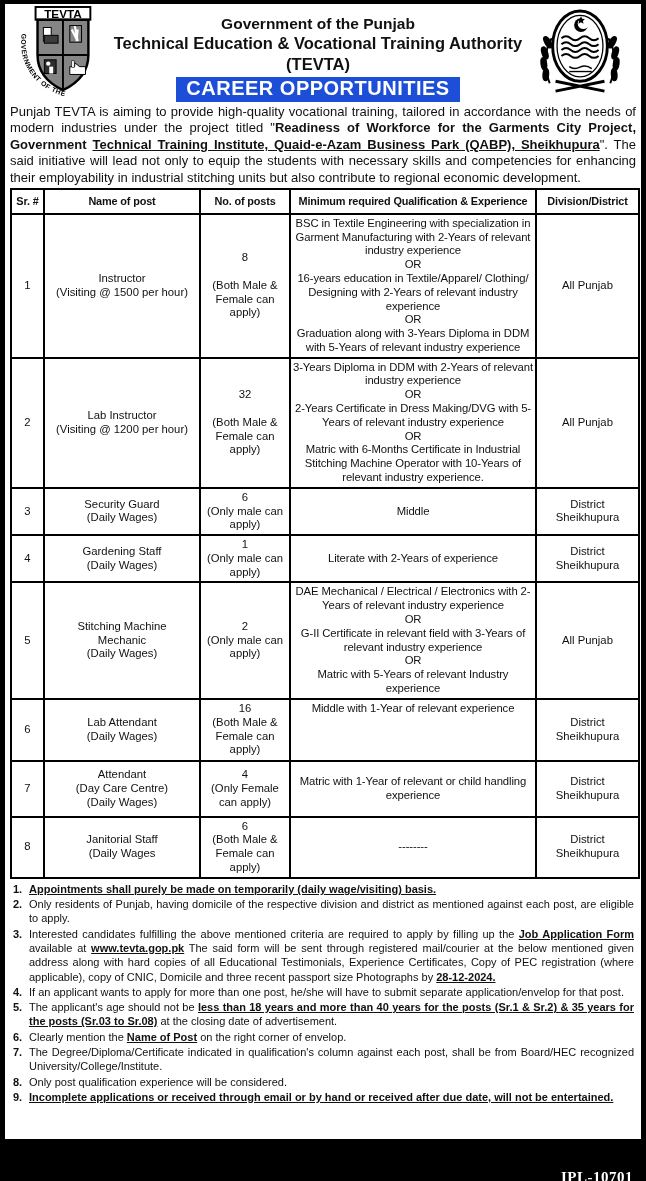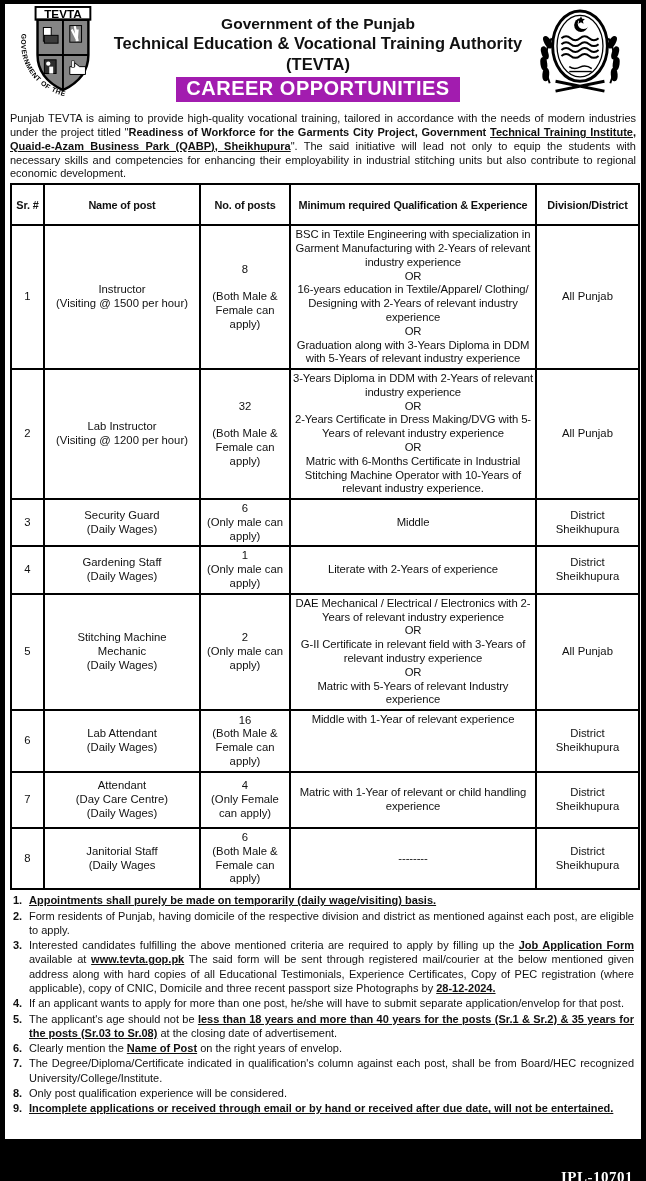--- a/index.html
+++ b/index.html
@@ -22,41 +22,41 @@
 
   
   .hdr { display: flex; align-items: center; height: 90px; }
   .hdr-left  { width: 102px; flex: none; display: flex; justify-content: center; }
   .hdr-right { width: 112px; flex: none; display: flex; justify-content: center; }
   .hdr-center { flex: 1; text-align: center; padding-top: 14px; }
   .gov-line   { font-size: 15.5px; font-weight: bold; line-height: 1.25; }
   .auth-line  { font-size: 16.5px; font-weight: bold; line-height: 1.25; }
   .career-banner {
     display: inline-block; margin-top: 3px;
-    background: #a21caf; color: #fff;
+    background: #1d4ed8; color: #fff;
     font-size: 20px; font-weight: bold; letter-spacing: 0.5px;
     padding: 0px 10px 2px 10px;
   }
 
   
-  .intro { font-size: 11px; line-height: 1.26; text-align: justify; margin-top: 16px; }
+  .intro { font-size: 13px; line-height: 1.26; text-align: justify; margin-top: 8px; }
   .intro p { margin-bottom: 1px; }
   .b  { font-weight: bold; }
   .bu { font-weight: bold; text-decoration: underline; }
 
   
   table.posts {
     border-collapse: collapse; table-layout: fixed;
     width: 628px; margin: 2px 0 3px 0;
   }
   table.posts th, table.posts td { border: 2px solid #000; }
   table.posts th {
     font-size: 10.9px; font-weight: bold; letter-spacing: -0.15px;
     white-space: nowrap; overflow: hidden; text-align: center;
-    height: 41px; padding: 2px 1px;
+    height: 25px; padding: 2px 1px;
   }
   table.posts td {
     font-size: 11.3px; line-height: 1.22;
     padding: 2px 0; vertical-align: middle;
     text-align: center; white-space: pre-line;
   }
   td.qual {
     text-align: left; font-size: 10.6px; line-height: 1.18;
     letter-spacing: -0.1px; padding: 2px 4px;
   }
@@ -263,37 +263,37 @@
     </table>
 
     <div>
 
       <div class="term">
         <span class="num">1.</span>
         <span class="txt"><span class="bu">Appointments shall purely be made on temporarily (daily wage/visiting) basis.</span></span>
       </div>
       <div class="term">
         <span class="num">2.</span>
-        <span class="txt">Form residents of Punjab, having domicile of the respective division and district as mentioned against each post, are eligible to apply.</span>
+        <span class="txt">Only residents of Punjab, having domicile of the respective division and district as mentioned against each post, are eligible to apply.</span>
       </div>
       <div class="term">
         <span class="num">3.</span>
         <span class="txt"><span>Interested candidates fulfilling the above mentioned criteria are required to apply by filling up the </span><span class="bu">Job Application Form</span><span> available at </span><span class="bu">www.tevta.gop.pk</span><span> The said form will be sent through registered mail/courier at the below mentioned given address along with hard copies of all Educational Testimonials, Experience Certificates, Copy of PEC registration (where applicable), copy of CNIC, Domicile and three recent passport size Photographs by </span><span class="bu">28-12-2024.</span></span>
       </div>
       <div class="term">
         <span class="num">4.</span>
         <span class="txt">If an applicant wants to apply for more than one post, he/she will have to submit separate application/envelop for that post.</span>
       </div>
       <div class="term">
         <span class="num">5.</span>
         <span class="txt"><span>The applicant's age should not be </span><span class="bu">less than 18 years and more than 40 years for the posts (Sr.1 &amp; Sr.2) &amp; 35 years for the posts (Sr.03 to Sr.08)</span><span> at the closing date of advertisement.</span></span>
       </div>
       <div class="term">
         <span class="num">6.</span>
-        <span class="txt"><span>Clearly mention the </span><span class="bu">Name of Post</span><span> on the right years of envelop.</span></span>
+        <span class="txt"><span>Clearly mention the </span><span class="bu">Name of Post</span><span> on the right corner of envelop.</span></span>
       </div>
       <div class="term">
         <span class="num">7.</span>
         <span class="txt">The Degree/Diploma/Certificate indicated in qualification's column against each post, shall be from Board/HEC recognized University/College/Institute.</span>
       </div>
       <div class="term">
         <span class="num">8.</span>
         <span class="txt">Only post qualification experience will be considered.</span>
       </div>
       <div class="term">

